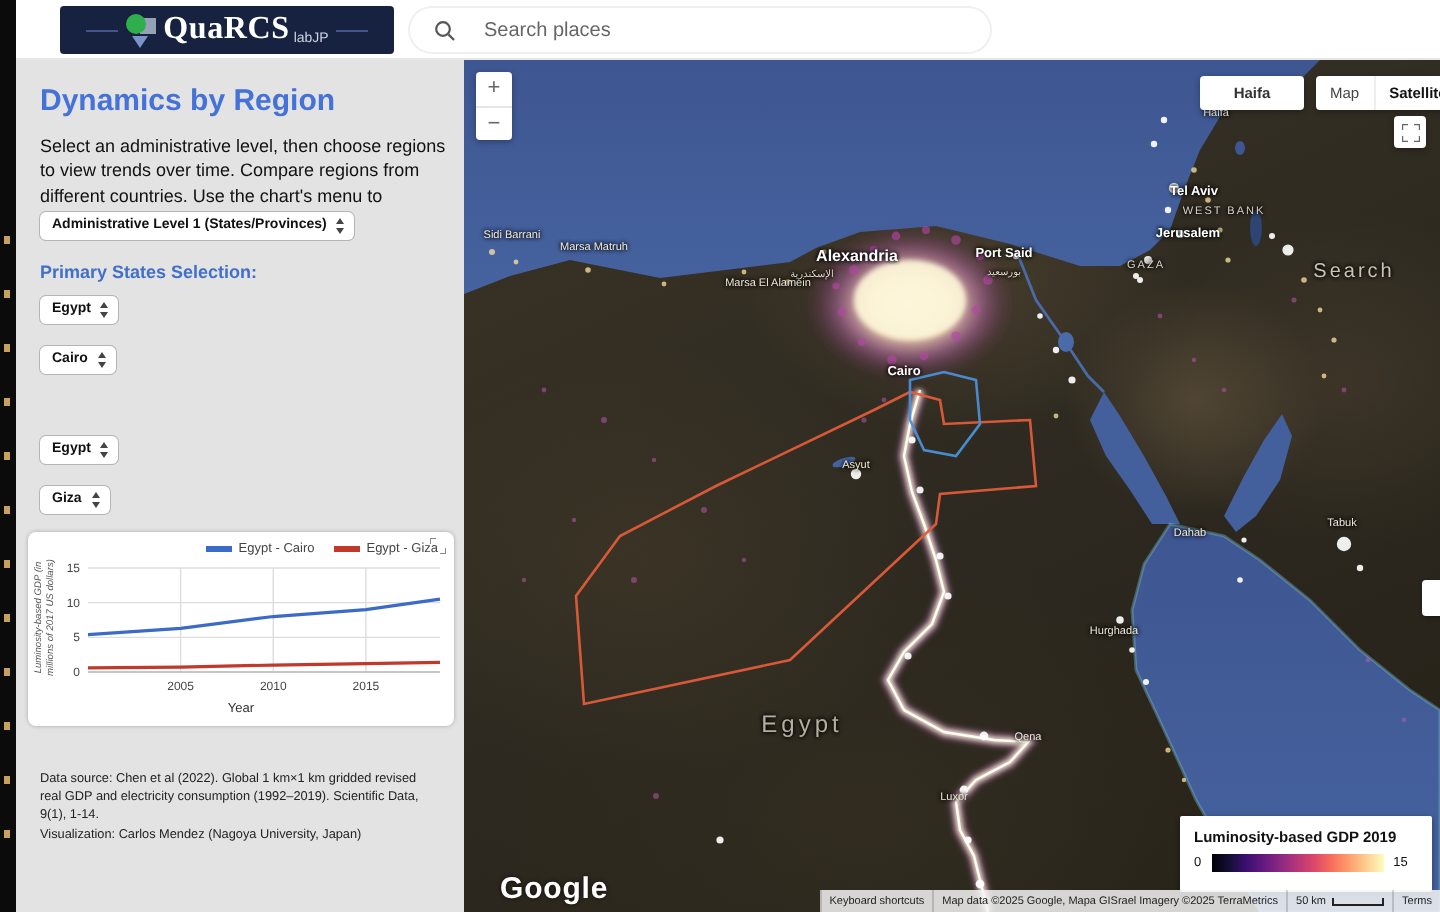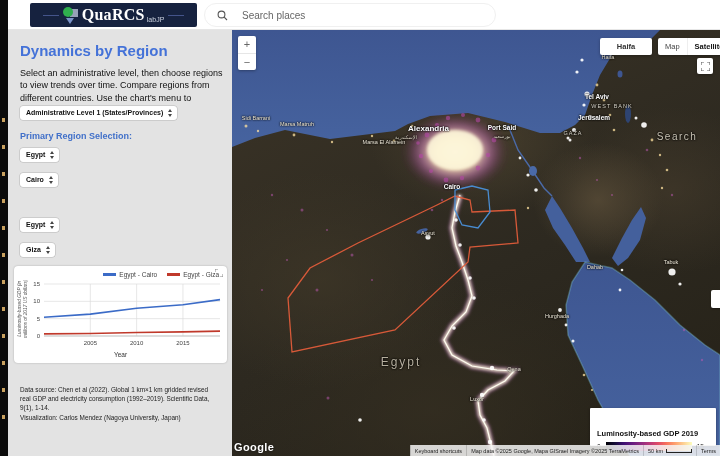--- a/index.html
+++ b/index.html
@@ -94,27 +94,27 @@
   .btn-basemap div { padding:0 7px; display:flex; align-items:center; font-size:7.5px; color:#444; cursor:pointer; }
   .btn-basemap .sat { font-weight:bold; color:#111; border-left:1px solid #eee; }
   .fs-btn { position:absolute; left:465px; top:28px; width:16px; height:16px; background:#fff; border-radius:2px;
     box-shadow:0 1px 3px rgba(0,0,0,.3); z-index:10; display:flex; align-items:center; justify-content:center; cursor:pointer; }
   .pegman { position:absolute; left:479px; top:260px; width:12px; height:18px; background:#fff; border-radius:2px 0 0 2px;
     box-shadow:0 1px 2px rgba(0,0,0,.3); z-index:10; }
 
   
   .map-legend { position:absolute; left:358px; top:378px; width:126px; height:38px; background:#fff; border-radius:1px;
     box-shadow:0 1px 3px rgba(0,0,0,.4); z-index:11; padding:6px 7px 0 7px; }
-  .map-legend .t { font-size:7.5px; font-weight:bold; color:#111;margin-top:15px; }
+  .map-legend .t { font-size:7.5px; font-weight:bold; color:#111; }
   .leg-bar-row { display:flex; align-items:center; gap:5px; margin-top:4px; }
   .leg-bar-row .n { font-size:6.5px; color:#111; }
   .leg-grad { width:86px; height:9px; }
 
   
-  .google-logo { position:absolute; left:2px; bottom:3px; z-index:11; color:#fff; font-size:11px; font-weight:600;
+  .google-logo { position:absolute; left:18px; bottom:3px; z-index:11; color:#fff; font-size:15px; font-weight:600;
     letter-spacing:.4px; text-shadow:0 0 2px rgba(0,0,0,.7); }
   .attrib { position:absolute; right:0; bottom:0; height:11px; z-index:11; display:flex; align-items:stretch; }
   .attrib > div { background:rgba(245,245,245,.85); font-size:5.5px; color:#222; display:flex; align-items:center;
     padding:0 4px; border-left:1px solid rgba(0,0,0,.15); white-space:nowrap; }
   .scalebar { display:flex; align-items:center; gap:3px; }
   .scale-line { width:26px; height:4px; border:1px solid #222; border-top:none; }
 </style>
 </head>
 <body>
 
@@ -148,21 +148,21 @@
     <div class="sb-desc">Select an administrative level, then choose regions to view trends over time. Compare regions from different countries. Use the chart's menu to download CSV.</div>
 
     <div class="sel" style="left:12px; top:76px;">
       <span>Administrative Level 1 (States/Provinces)</span>
       <span class="st">
           <i class="up"></i>
           <i class="dn"></i>
         </span>
     </div>
 
-    <div class="sb-h-blue" style="top:101px;">Primary Region Selection:</div>
+    <div class="sb-h-blue" style="top:101px;">Primary States Selection:</div>
     <div class="sel" style="left:12px; top:118px;">
       <span>Egypt</span>
       <span class="st">
           <i class="up"></i>
           <i class="dn"></i>
         </span>
     </div>
     <div class="sel" style="left:12px; top:143px;">
       <span>Cairo</span>
       <span class="st">

